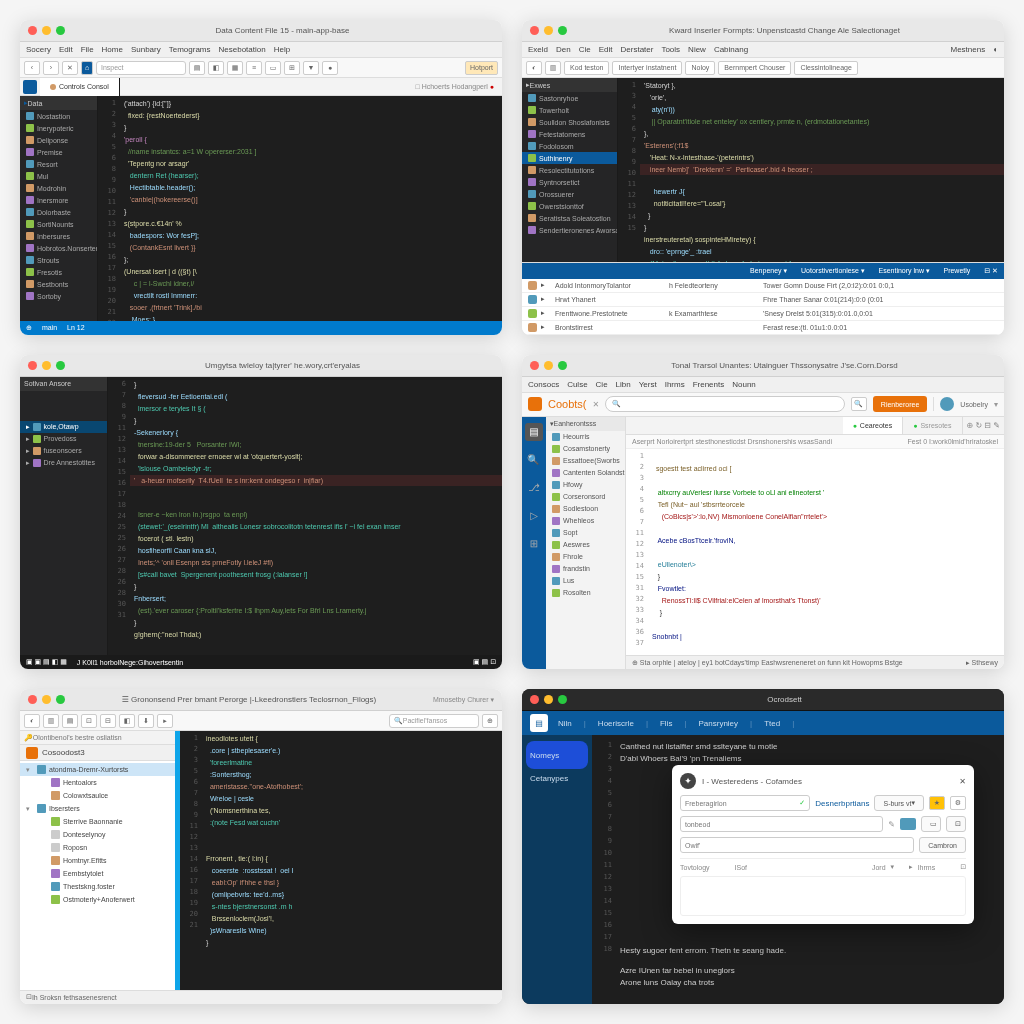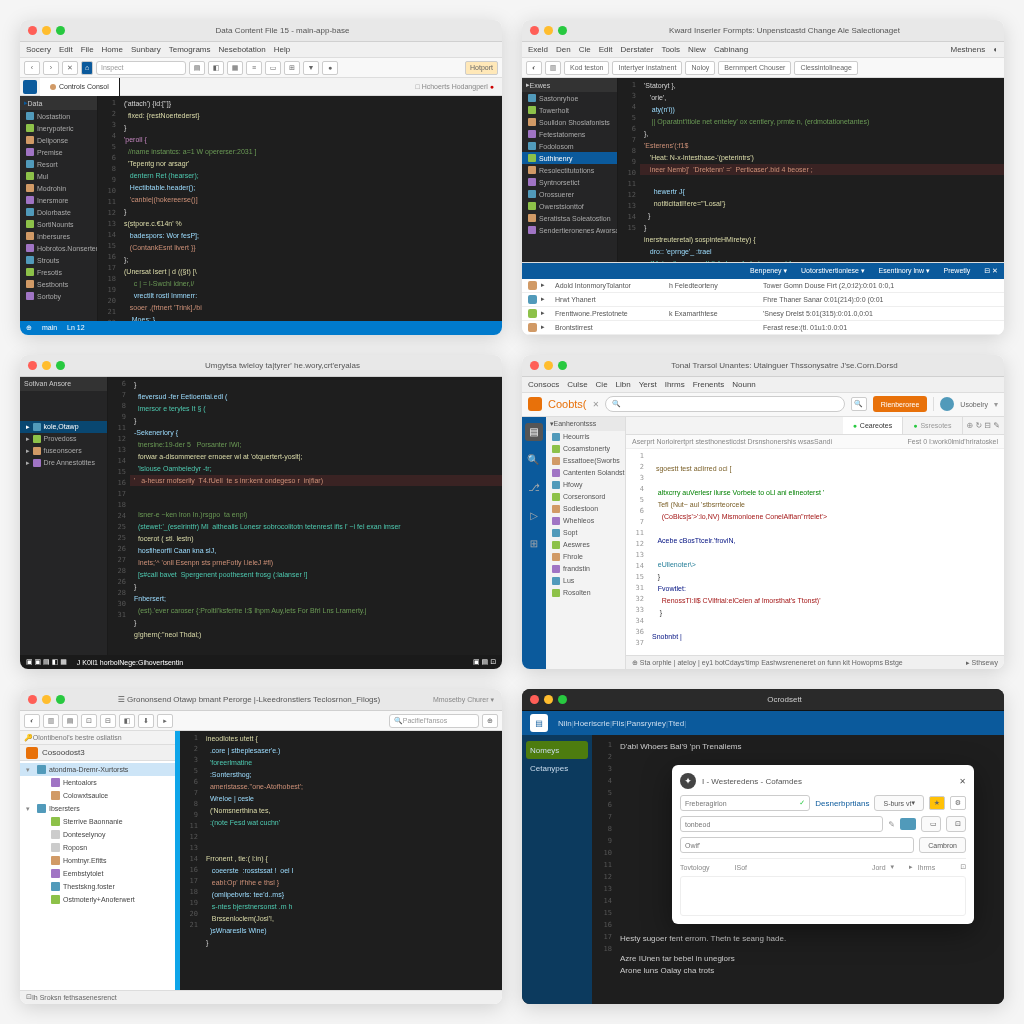--- a/index.html
+++ b/index.html
@@ -369,21 +369,21 @@
 </div>
 </div>
 
 <div class="win">
 <div class="tbar">
 <div class="tlights">
           <div class="tl r"></div>
           <div class="tl y"></div>
           <div class="tl g"></div>
         </div>
-<div class="ttitle">☰ <span>Grononsend Otawp bmant Perorge |-Lkeedronstiers Teclosrnon_Filogs)</span></div>
+<div class="ttitle">☰ <span>Grononsend Prer bmant Perorge |-Lkeedronstiers Teclosrnon_Filogs)</span></div>
 <div style="font-size:7px;color:#888">Mmosetby Churer ▾</div>
 </div>
 <div class="toolbar">
 <div class="tbtn">◐</div>
 <div class="tbtn">▥</div>
 <div class="tbtn">▤</div>
 <div class="tbtn">⊡</div>
 <div class="tbtn">⊟</div>
 <div class="tbtn">◧</div>
 <div class="tbtn">⬇</div>
@@ -428,41 +428,42 @@
 <div class="tbar" style="background:#2a2a2a;border-bottom:1px solid #111">
 <div class="tlights">
           <div class="tl r"></div>
           <div class="tl y"></div>
           <div class="tl g"></div>
         </div>
 <div class="ttitle" style="color:#ccc">Ocrodsett</div>
 </div>
 <div style="height:24px;background:#0b5a9c;display:flex;align-items:center;padding:0 8px;gap:10px">
 <div style="width:18px;height:18px;background:#fff;border-radius:3px;display:flex;align-items:center;justify-content:center;color:#0b5a9c">▤</div>
-<div id="w6tabs" style="display:flex;font-size:8px;color:#cde">
+<div id="w6tabs" style="display:flex;gap:12px;font-size:8px;color:#cde">
           <span>Niln</span>
           <span style="opacity: 0.4;">|</span>
           <span>Hoeriscrle</span>
           <span style="opacity: 0.4;">|</span>
           <span>Flis</span>
           <span style="opacity: 0.4;">|</span>
           <span>Pansryniey</span>
           <span style="opacity: 0.4;">|</span>
           <span>Tted</span>
           <span style="opacity: 0.4;">|</span>
         </div>
 </div>
 <div class="body">
 <div style="width:70px;background:#0c3a5e;padding:6px 4px" id="w6sb">
-          <div style="height: 18px; font-size: 8px; color: rgb(204, 221, 238); padding: 0px 4px; display: flex; align-items: center; border-radius: 3px; background: #4d7c0f;">Nomeys</div>
+          <div style="height: 28px; font-size: 8px; color: rgb(204, 221, 238); padding: 0px 4px; display: flex; align-items: center; border-radius: 8px; background: #1d4ed8;">Nomeys</div>
           <div style="height: 18px; font-size: 8px; color: rgb(204, 221, 238); padding: 0px 4px; display: flex; align-items: center; border-radius: 3px;">Cetanypes</div>
         </div>
 <div style="flex:1;position:relative;background:#1e1e1e">
 <div style="position:absolute;top:0;left:0;width:24px;bottom:0;color:#555;font-size:7px;text-align:right;padding:4px 4px 0 0;line-height:12px;font-family:monospace" id="w6g">1<br>2<br>3<br>4<br>5<br>6<br>7<br>8<br>9<br>10<br>11<br>12<br>13<br>14<br>15<br>16<br>17<br>18</div>
 <div style="padding:6px 6px 6px 28px;font-size:8px;color:#ccc;line-height:12px">
+<div>Canthed nut listalfter smd sslteyane tu motle</div>
 <div>D'abl Whoers Bal'9 'pn Trenaliems</div>
 <div style="height:180px"></div>
 <div>Hesty sugoer fent errorn. Thetn te seang hade.</div>
 <div style="height:8px"></div>
 <div>Azre IUnen tar bebel in uneglors</div>
 <div>Arone luns Oalay cha trots</div>
 </div>
 <div class="dialog">
 <div class="dhdr">
 <div class="dav">✦</div>

